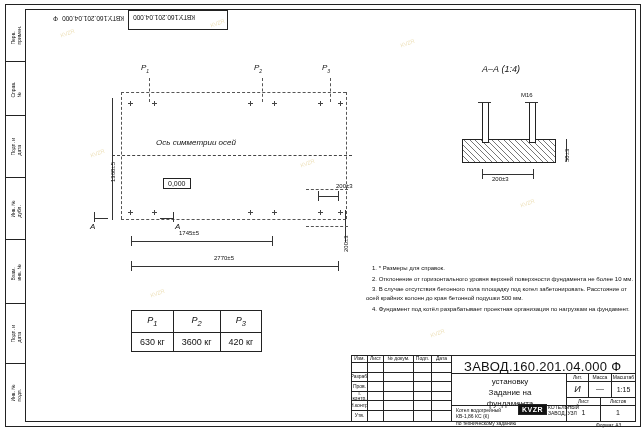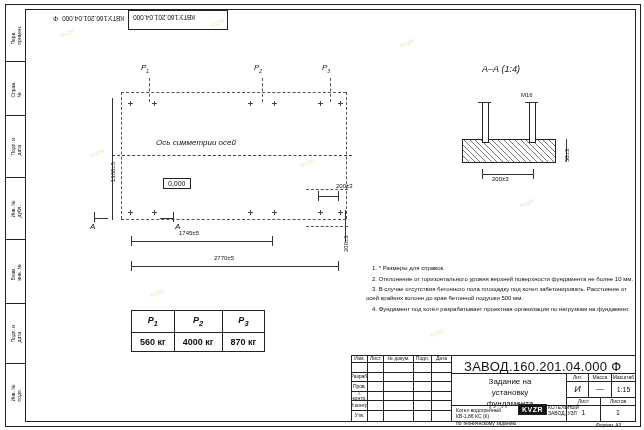--- a/index.html
+++ b/index.html
@@ -23,21 +23,21 @@
   .cross:before,.cross:after{content:"";position:absolute;background:#444;}
   .cross:before{left:2px;top:0;width:1px;height:5px;}
   .cross:after{left:0;top:2px;width:5px;height:1px;}
 
   .pt{position:absolute;font-size:8px;font-style:italic;}
   .pt sub{font-size:5px;}
 
   .box000{position:absolute;border:1px solid #222;font-size:7px;padding:1px 4px;background:#fff;}
 
   
-  .ptable{position:absolute;border-collapse:collapse;font-weight:bold;}
+  .ptable{position:absolute;border-collapse:collapse;}
   .ptable td{border:1px solid #222;text-align:center;font-size:9px;padding:4px 8px;}
   .ptable td.hd{font-style:italic;font-size:9px;}
 
   
   .notes{position:absolute;font-size:6px;line-height:1.45;width:272px;}
   .notes p{margin:0 0 2px 0;text-indent:6px;}
 
   
   .aa-title{position:absolute;font-size:9px;font-style:italic;}
   .hatch{position:absolute;background:
@@ -203,23 +203,23 @@
         <span>P</span><sub>1</sub>
       </td>
       <td class="hd">
         <span>P</span><sub>2</sub>
       </td>
       <td class="hd">
         <span>P</span><sub>3</sub>
       </td>
     </tr>
     <tr>
-      <td>560 кг</td>
-      <td>4000 кг</td>
-      <td>870 кг</td>
+      <td>630 кг</td>
+      <td>3600 кг</td>
+      <td>420 кг</td>
     </tr>
   </tbody>
     </table>
 
   <div class="notes" style="left:366px;top:264px;">
     <p>1. * Размеры для справок.</p>
     <p>2. Отклонение от горизонтального уровня верхней поверхности фундамента не более 10 мм.</p>
     <p>3. В случае отсутствия бетонного пола площадку под котел забетонировать. Расстояние от осей крайних колонн до края бетонной подушки 500 мм.</p>
     <p>4. Фундамент под котёл разрабатывает проектная организация по нагрузкам на фундамент.</p>
   </div>
@@ -266,22 +266,22 @@
     <div class="cell" style="left:16px;top:55px;width:16px;height:9.6px;border-bottom:none;"></div>
     <div class="cell" style="left:32px;top:55px;width:30px;height:9.6px;border-bottom:none;"></div>
     <div class="cell" style="left:62px;top:55px;width:18px;height:9.6px;border-bottom:none;"></div>
     <div class="cell" style="left:80px;top:55px;width:20px;height:9.6px;border-bottom:none;"></div>
 
     <div class="cell" style="left:100px;top:0;width:183px;height:18px;border-right:none;"></div>
     <div class="tbbig" style="left:112px;top:3px;">ЗАВОД.160.201.04.000 Ф</div>
 
     <div class="cell" style="left:100px;top:18px;width:115px;height:32px;"></div>
     <div class="tbname" style="left:103px;top:21px;">
+      <div>установку</div>
       <div>Задание на</div>
-      <div>установку</div>
       <div>фундамента</div>
     </div>
 
     <div class="cell" style="left:215px;top:18px;width:22px;height:8px;">Лит.</div>
     <div class="cell" style="left:237px;top:18px;width:23px;height:8px;">Масса</div>
     <div class="cell" style="left:260px;top:18px;width:23px;height:8px;border-right:none;">Масштаб</div>
 
     <div class="cell" style="left:215px;top:26px;width:22px;height:16px;font-size:9px;font-style:italic;">И</div>
     <div class="cell" style="left:237px;top:26px;width:23px;height:16px;font-size:8px;">—</div>
     <div class="cell" style="left:260px;top:26px;width:23px;height:16px;border-right:none;font-size:7px;">1:15</div>

